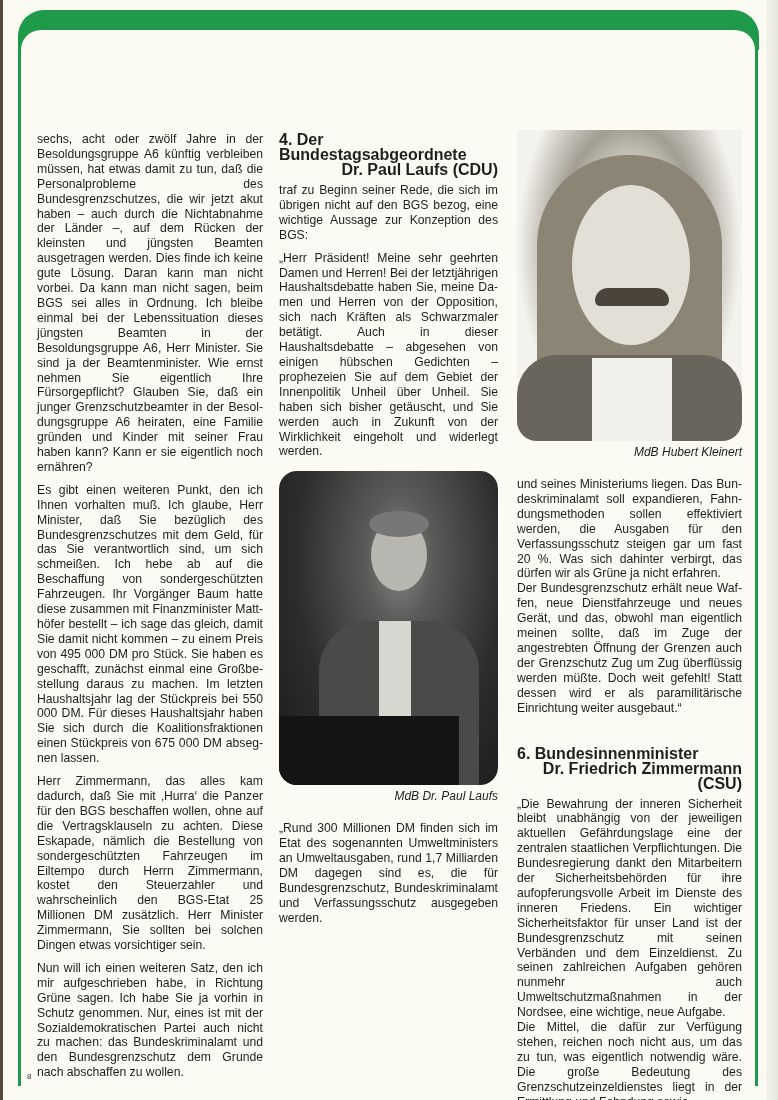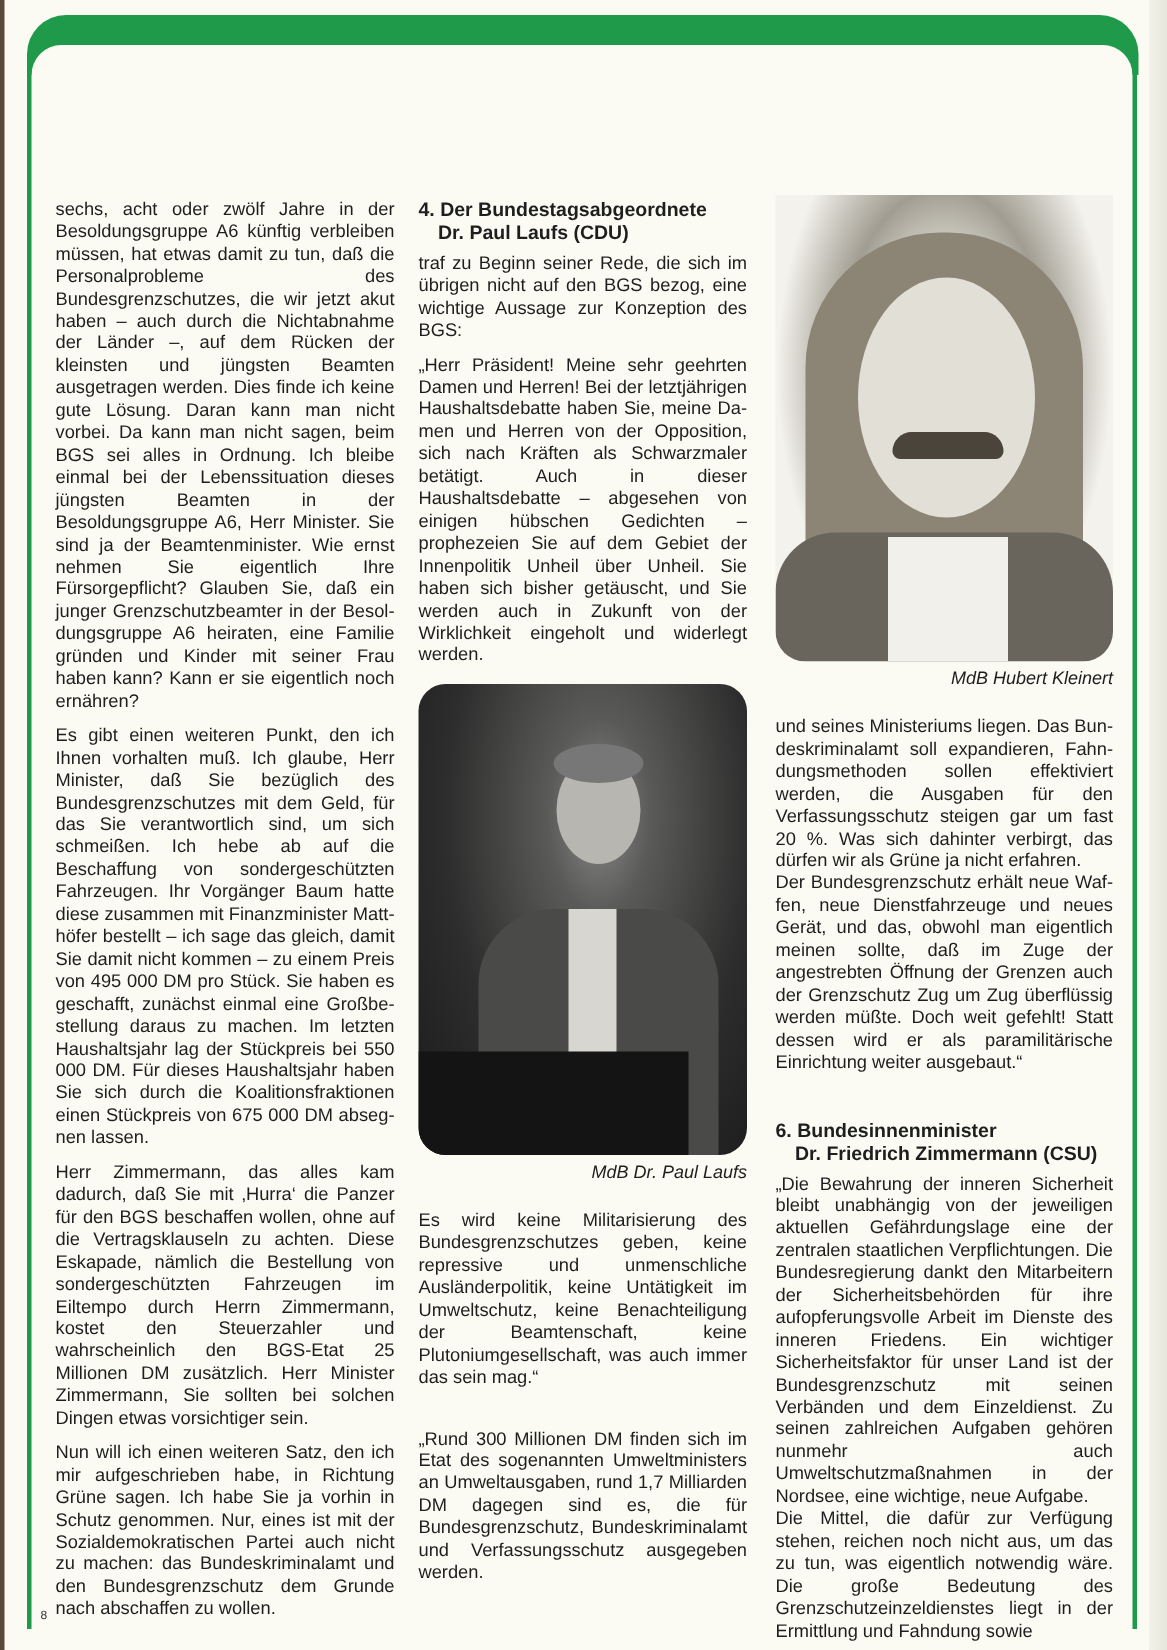--- a/index.html
+++ b/index.html
@@ -44,24 +44,24 @@
     text-align: justify;
     hyphens: manual;
   }
   .col p { margin: 0 0 8px 0; }
   .col p.tight { margin-bottom: 0; }
   .col-left { left: 37px; width: 226px; }
   .col-mid { left: 279px; width: 219px; }
   .col-right { left: 517px; width: 225px; }
 
   .heading {
-    font-weight: bold; font-size: 13px; line-height: 15px;
+    font-weight: bold; font-size: 16px; line-height: 15px;
     margin: 0 0 6px 0; text-align: left;
   }
-  .heading .indent { display: block; padding-left: 13px; }
+  .heading .indent { display: block; padding-left: 13px; text-align: right; }
 
   .photo {
     position: relative; overflow: hidden;
   }
   .photo-laufs {
     width: 219px; height: 314px; border-radius: 18px;
     background: radial-gradient(ellipse at 55% 28%, #8a8a88 0%, #5a5a58 20%, #2d2d2d 60%, #1a1a1a 100%);
     margin: 12px 0 4px 0;
   }
   .photo-kleinert {
@@ -114,21 +114,20 @@
 
   <div class="photo photo-laufs">
     <div class="ph-body" style="left:40px; top:150px; width:160px; height:170px; background:#4a4a48; border-radius:50px 50px 0 0;"></div>
     <div class="ph-body" style="left:100px; top:150px; width:32px; height:140px; background:#d8d6d0;"></div>
     <div class="ph-head" style="left:92px; top:48px; width:56px; height:72px; background:#b8b6b0;"></div>
     <div class="ph-head" style="left:90px; top:40px; width:60px; height:26px; background:#777;"></div>
     <div class="ph-body" style="left:0; top:245px; width:180px; height:70px; background:#141414;"></div>
   </div>
   <div class="caption">MdB Dr. Paul Laufs</div>
 
-  <p style="margin-bottom:26px;">Es wird keine Militarisierung des Bundes­grenzschutzes geben, keine repressive und unmenschliche Ausländerpolitik, keine Untätigkeit im Umweltschutz, keine Benachteiligung der Beamtenschaft, keine Plutoniumgesellschaft, was auch immer das sein mag.“</p>
 
   <p class="tight">„Rund 300 Millionen DM finden sich im Etat des sogenannten Umweltministers an Um­weltausgaben, rund 1,7 Milliarden DM da­gegen sind es, die für Bundesgrenzschutz, Bundeskriminalamt und Verfassungs­schutz ausgegeben werden.</p>
 
 </div>
 
 <div class="col col-right" style="top:130px;">
   <div class="photo photo-kleinert">
     <div class="ph-body" style="left:20px; top:25px; width:185px; height:260px; background:#8c8576; border-radius:90px 90px 30px 30px;"></div>
     <div class="ph-head" style="left:55px; top:55px; width:118px; height:160px; background:#e2dfd6;"></div>
     <div class="ph-body" style="left:78px; top:158px; width:74px; height:18px; background:#4a443a; border-radius:20px 20px 8px 8px;"></div>

